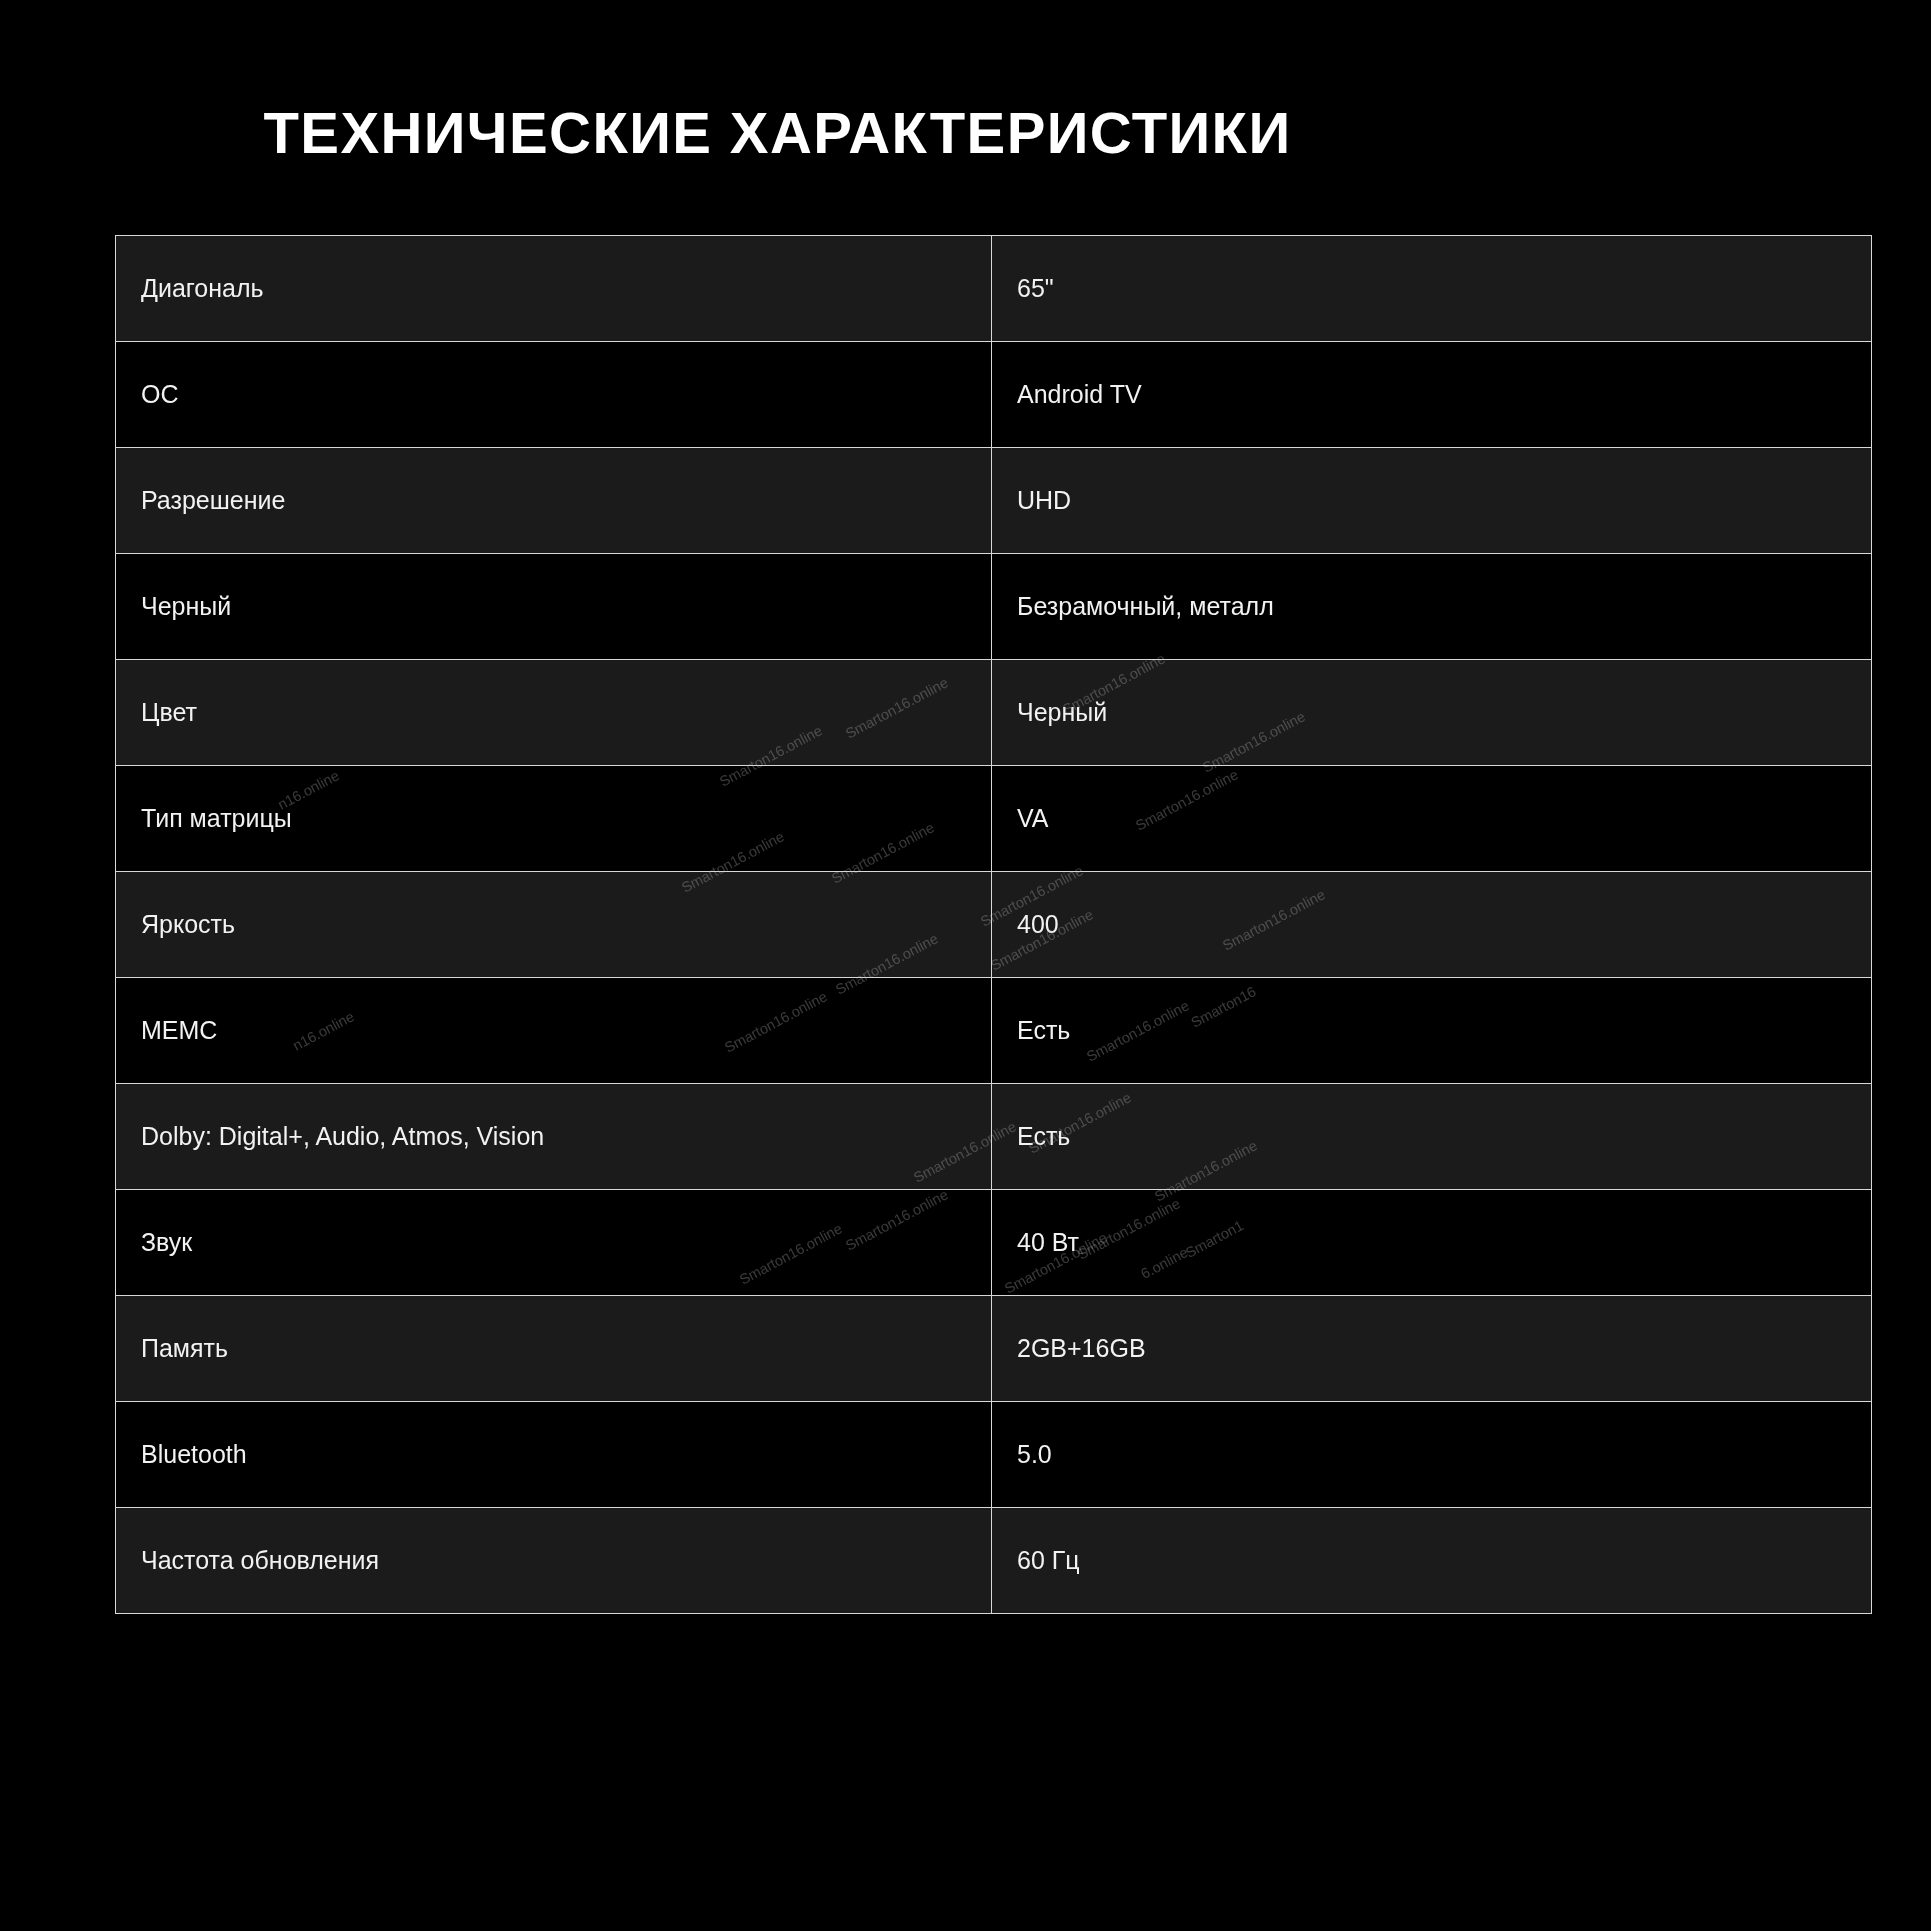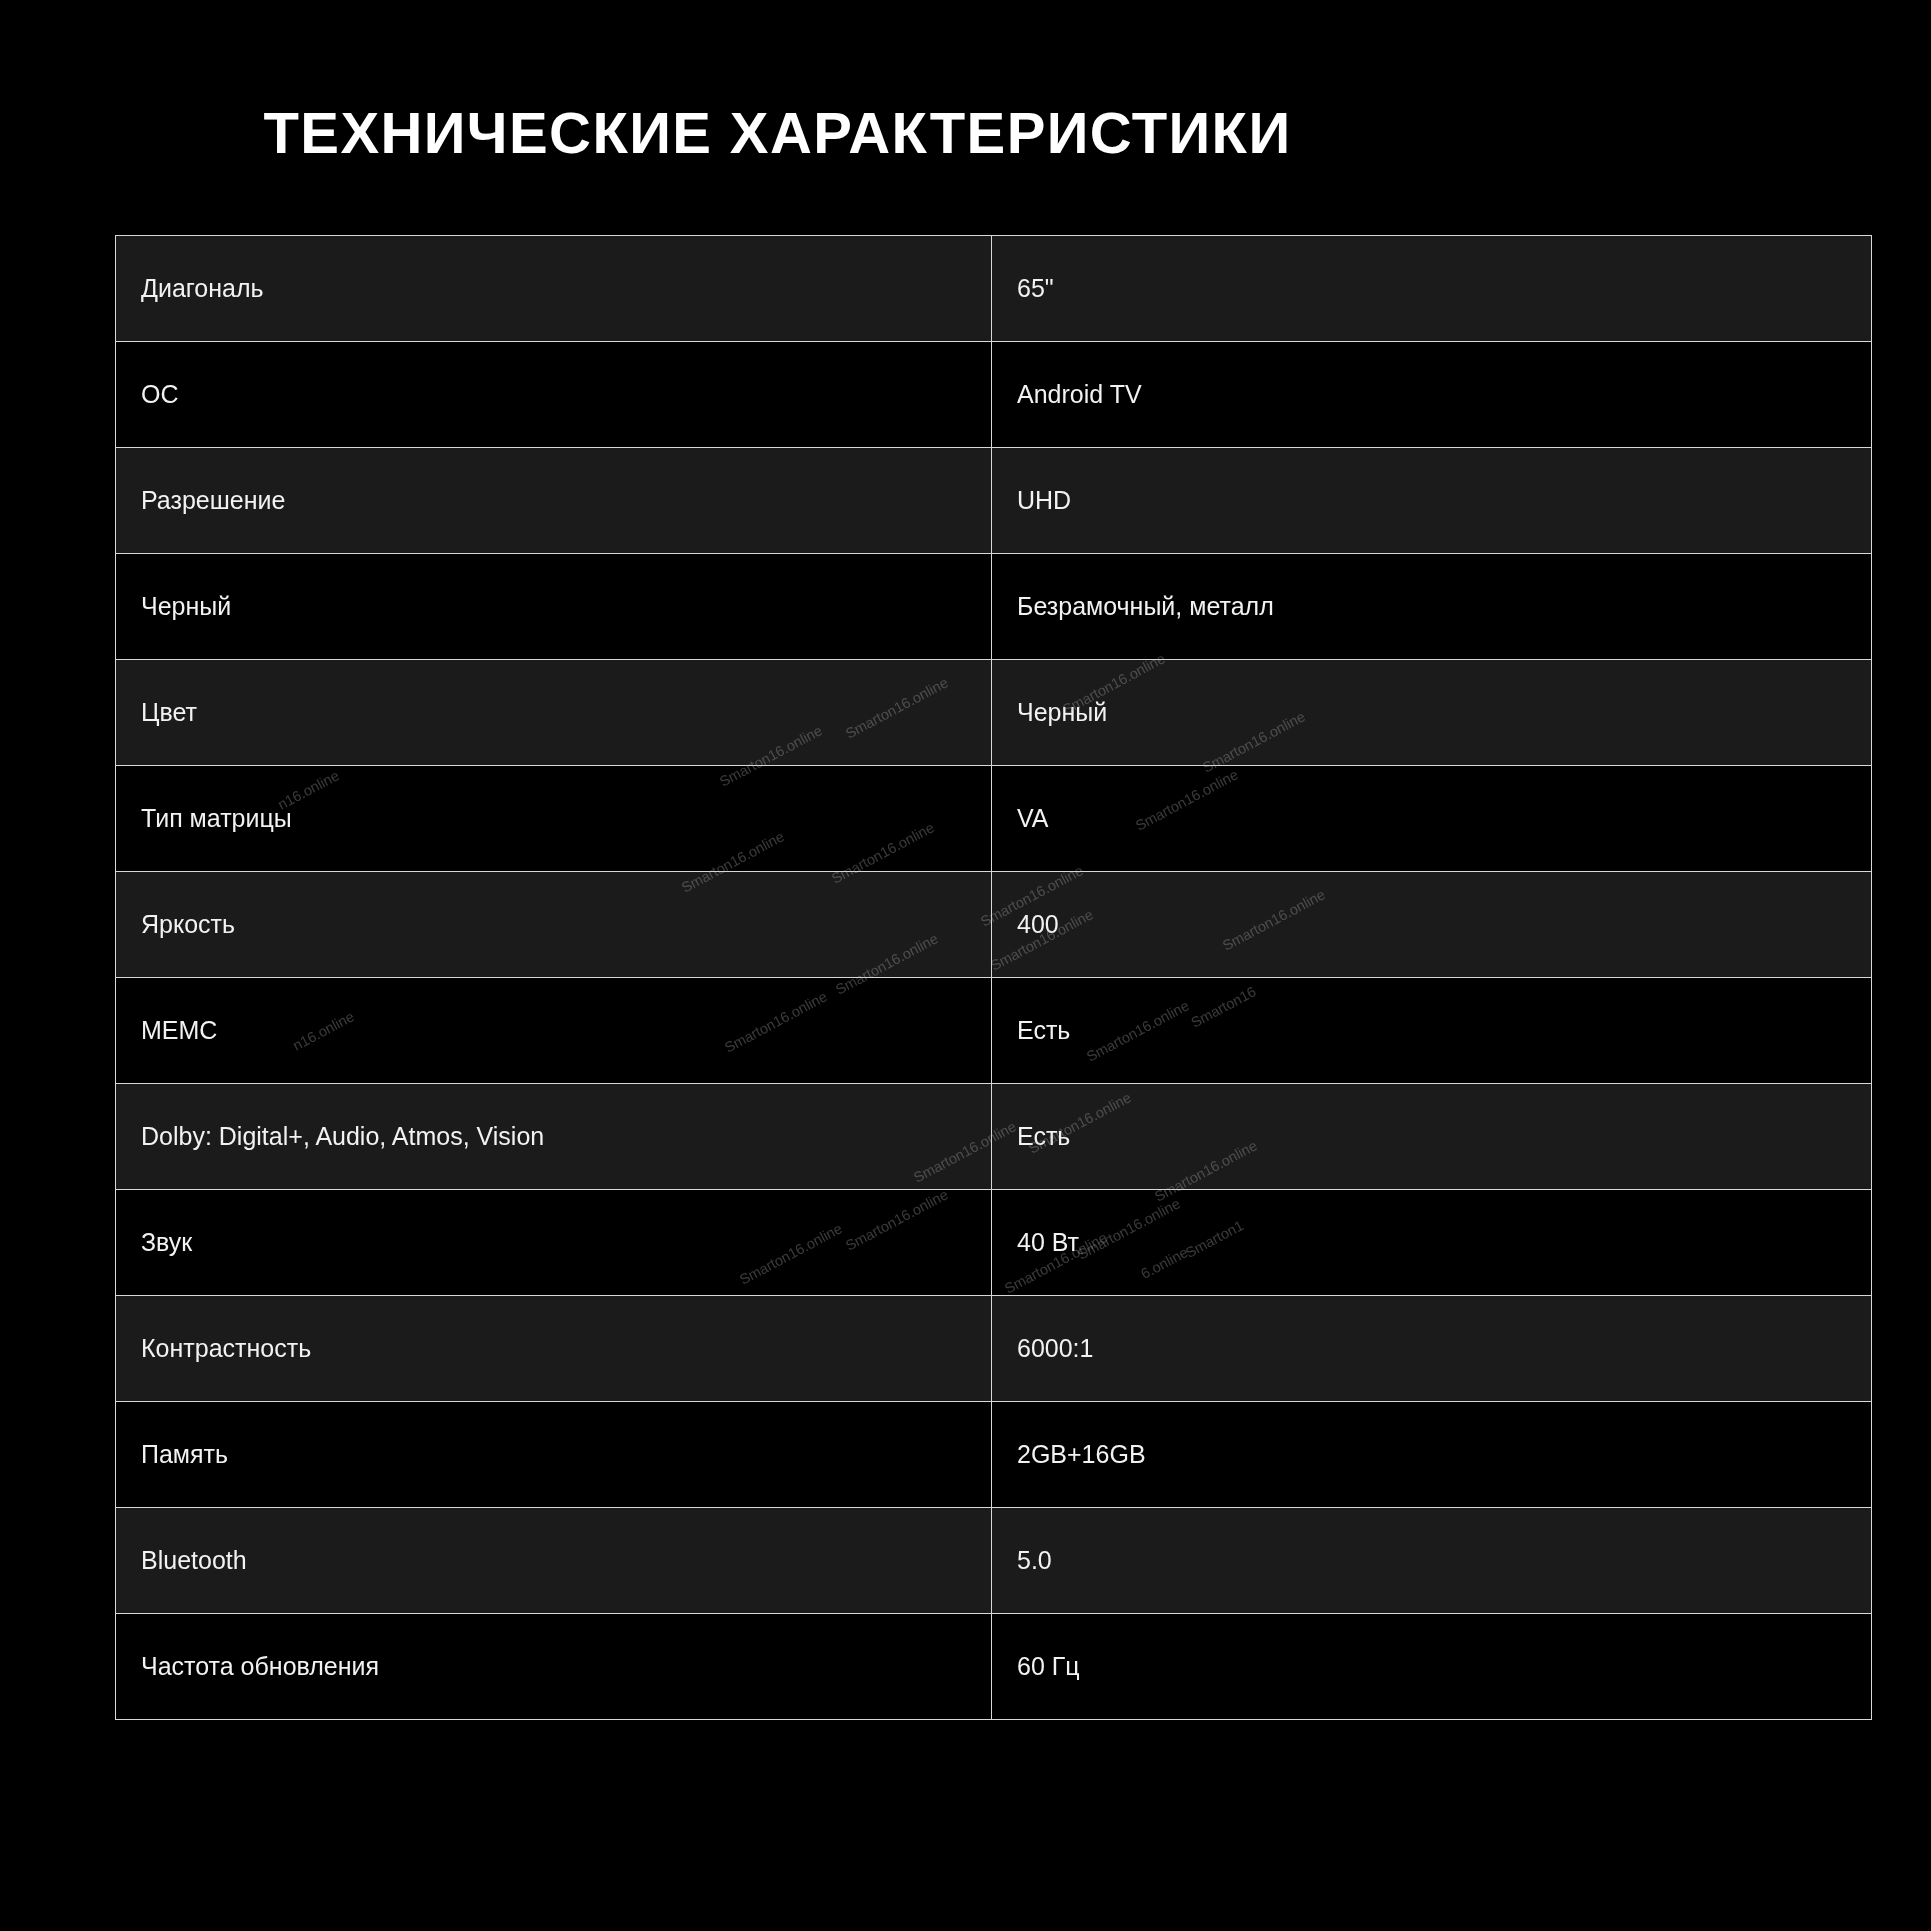--- a/index.html
+++ b/index.html
@@ -118,24 +118,20 @@
       </tr>
       <tr>
         <td class="col-name">Dolby: Digital+, Audio, Atmos, Vision</td>
         <td class="col-value">Есть</td>
       </tr>
       <tr>
         <td class="col-name">Звук</td>
         <td class="col-value">40 Вт</td>
       </tr>
       <tr>
-        <td class="col-name">Контрастность</td>
-        <td class="col-value">6000:1</td>
-      </tr>
-      <tr>
         <td class="col-name">Память</td>
         <td class="col-value">2GB+16GB</td>
       </tr>
       <tr>
         <td class="col-name">Bluetooth</td>
         <td class="col-value">5.0</td>
       </tr>
       <tr>
         <td class="col-name">Частота обновления</td>
         <td class="col-value">60 Гц</td>

